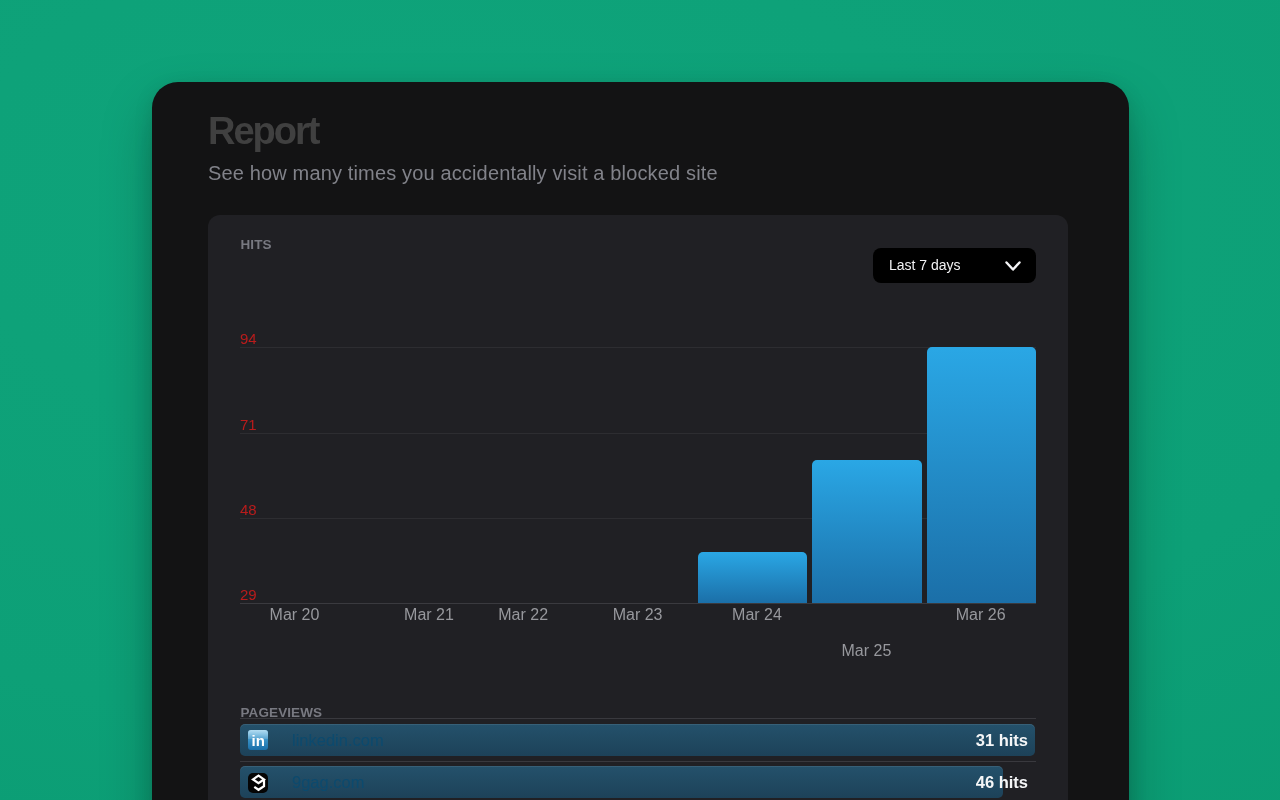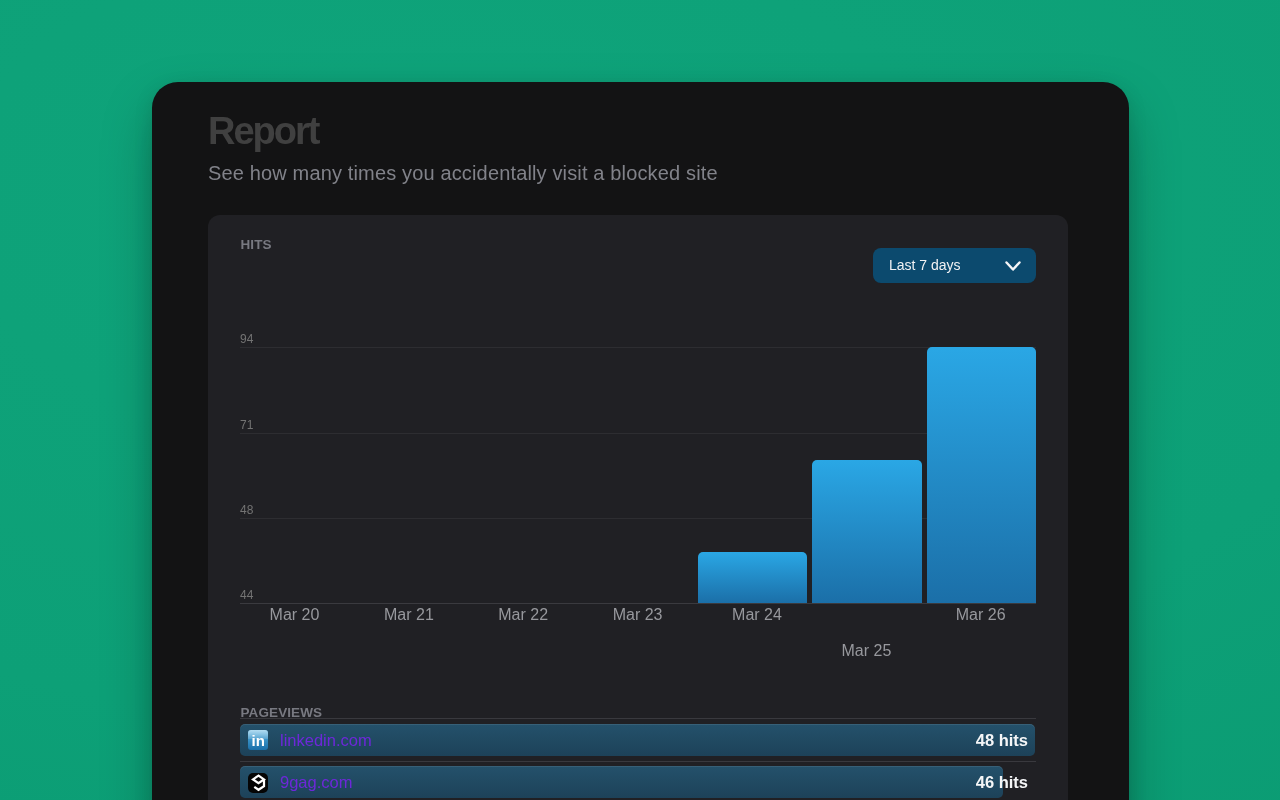--- a/index.html
+++ b/index.html
@@ -34,53 +34,53 @@
     border-radius: 12px;
   }
   .seclabel {
     position: absolute;
     font-size: 13.5px; font-weight: bold; letter-spacing: 0.1px;
     color: #787981; line-height: 14px;
   }
   .dropdown {
     position: absolute; left: 873px; top: 247.5px;
     width: 163px; height: 35px;
-    background: #0c4a6e;
+    background: #000000;
     border-radius: 8px;
   }
   .dropdown span {
     position: absolute; left: 16px; top: 50%; transform: translateY(-50%);
     font-size: 14px; color: #f2f2f4;
   }
   .dropdown svg { position: absolute; right: 15px; top: 10px; }
   .gridline { position: absolute; height: 1px; left: 240px; width: 796px; background: #2d2d31; }
   .axisline { position: absolute; height: 1px; left: 240px; width: 796px; background: #3a3a3f; }
   .ylab {
     position: absolute; left: 240px; width: 40px; height: 14px; line-height: 14px;
-    font-size: 12px; color: #737373;
+    font-size: 15px; color: #b91c1c;
   }
   .xlab {
     position: absolute; top: 607.5px; width: 90px; height: 14px; line-height: 14px; text-align: center;
     font-size: 16px; color: #97989d;
   }
   .bar {
     position: absolute; width: 109.5px;
     background: linear-gradient(180deg, #2aa7e5 0%, #1b6fa8 100%);
     border-radius: 5px 5px 0 0;
   }
   .sep { position: absolute; left: 240px; width: 796px; height: 1px; background: #39393e; }
   .rowbar {
     position: absolute; left: 240px; height: 32px;
     background: linear-gradient(180deg, #24516b 0%, #1d4259 100%);
     box-shadow: inset 0 1px 0 rgba(255,255,255,0.09);
     border-radius: 5px;
   }
   .rowtext {
-    position: absolute; left: 280px; height: 32px; line-height: 32px;
-    font-size: 16.5px; color: #6d28d9;
+    position: absolute; left: 292px; height: 32px; line-height: 32px;
+    font-size: 16.5px; color: #0c4a6e;
   }
   .rowhits {
     position: absolute; left: 900px; width: 128px; height: 32px; line-height: 32px;
     text-align: right; font-size: 16.5px; font-weight: 600; color: #f5f6f7;
   }
   .icon { position: absolute; left: 248px; width: 20px; height: 20px; }
 </style>
 </head>
 <body>
   <div class="card"></div>
@@ -98,28 +98,28 @@
   </div>
 
   <div class="gridline" style="top:347px;"></div>
   <div class="gridline" style="top:432.5px;"></div>
   <div class="gridline" style="top:518px;"></div>
   <div class="axisline" style="top:603px;"></div>
 
   <div class="ylab" style="top:332px;">94</div>
   <div class="ylab" style="top:417.5px;">71</div>
   <div class="ylab" style="top:503px;">48</div>
-  <div class="ylab" style="top:588px;">44</div>
+  <div class="ylab" style="top:588px;">29</div>
 
   <div class="bar" style="left:697.5px; top:552px;  height:51px;"></div>
   <div class="bar" style="left:812px;   top:460px;  height:143px;"></div>
   <div class="bar" style="left:926.5px; top:346.5px;height:256.5px;"></div>
 
   <div class="xlab" style="left:249.5px;">Mar 20</div>
-  <div class="xlab" style="left:363.9px;">Mar 21</div>
+  <div class="xlab" style="left:363.9px;text-align:right;">Mar 21</div>
   <div class="xlab" style="left:478.2px;">Mar 22</div>
   <div class="xlab" style="left:592.6px;">Mar 23</div>
   <div class="xlab" style="left:712px;">Mar 24</div>
   <div class="xlab" style="left:821.4px;margin-top:36px;">Mar 25</div>
   <div class="xlab" style="left:935.7px;">Mar 26</div>
 
   <div class="seclabel" style="left:240.5px; top:706px;">PAGEVIEWS</div>
 
   <div class="sep" style="top:717.5px;"></div>
   <div class="rowbar" style="top:723.5px; width:795px;"></div>
@@ -132,21 +132,21 @@
       <linearGradient id="gloss" x1="0" y1="0" x2="0" y2="1">
         <stop offset="0" stop-color="rgba(255,255,255,0.55)"></stop>
         <stop offset="1" stop-color="rgba(255,255,255,0.14)"></stop>
       </linearGradient>
     </defs>
     <rect x="0" y="0" width="20" height="20" rx="3" fill="url(#lig)"></rect>
     <path d="M3 0 h14 a3 3 0 0 1 3 3 v6 h-20 v-6 a3 3 0 0 1 3-3 Z" fill="url(#gloss)"></path>
     <text x="10.2" y="16" font-family="Liberation Sans" font-size="15" font-weight="bold" fill="#ffffff" text-anchor="middle">in</text>
   </svg>
   <div class="rowtext" style="top:723.5px;">linkedin.com</div>
-  <div class="rowhits" style="top:723.5px;">48 hits</div>
+  <div class="rowhits" style="top:723.5px;">31 hits</div>
 
   <div class="sep" style="top:760.5px;"></div>
   <div class="rowbar" style="top:766px; width:762.5px;"></div>
   <svg class="icon" style="top:772.5px;" viewBox="0 0 20 20">
     <rect x="0" y="0" width="20" height="20" rx="5" fill="#050505"></rect>
     <path d="M10.5 2.6 L5 6.4 L10.5 10.2 L16 6.4 Z" fill="none" stroke="#ffffff" stroke-width="2.25" stroke-linejoin="miter"></path>
     <path d="M16 6.4 L16 13.1 L10.5 16.8 L6.3 13.9" fill="none" stroke="#ffffff" stroke-width="2.25" stroke-linejoin="miter"></path>
   </svg>
   <div class="rowtext" style="top:766px;">9gag.com</div>
   <div class="rowhits" style="top:766px;">46 hits</div>

